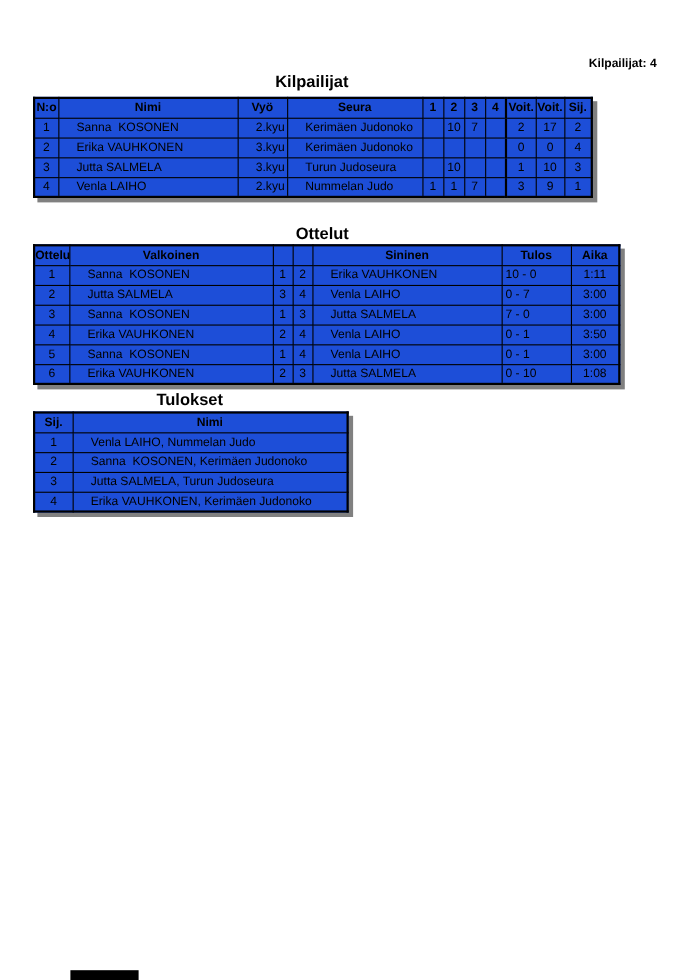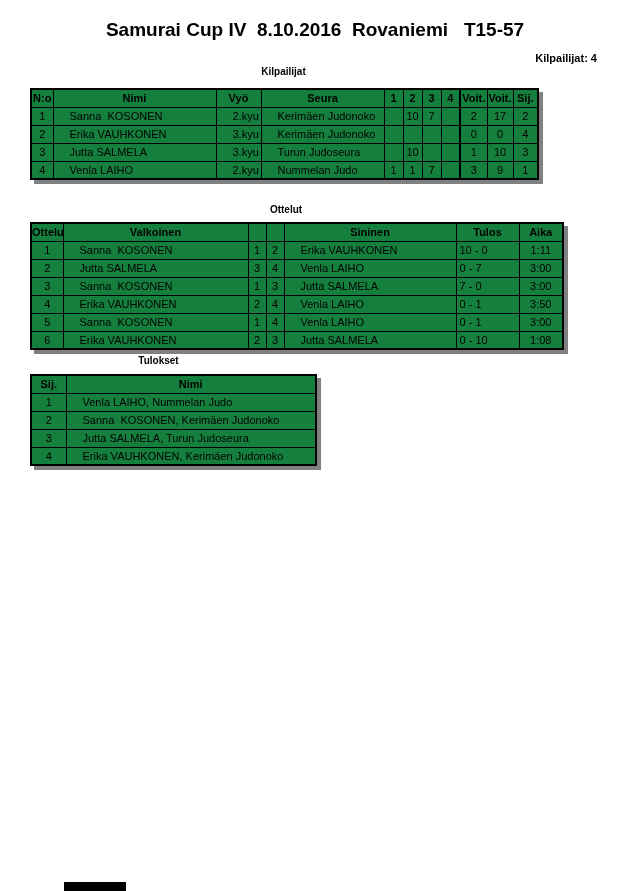--- a/index.html
+++ b/index.html
@@ -13,29 +13,29 @@
 
   .doc-title {
     position:absolute; top:19px; left:0; width:630px;
     text-align:center; font-size:19px; font-weight:bold; white-space:pre;
   }
   .count-label {
     position:absolute; top:52px; right:33px;
     font-size:11px; font-weight:bold;
   }
   .sec-title {
-    position:absolute; font-size:10px; font-weight:bold; text-align:center;
+    position:absolute; font-size:15px; font-weight:bold; text-align:center;
   }
   .sec-title.k { top:66px; left:30px; width:507px; }
-  .sec-title.o { top:204px; left:20px; width:532px; }
-  .sec-title.t { top:355px; left:16px; width:285px; }
+  .sec-title.o { top:204px; left:27px; width:532px; }
+  .sec-title.t { top:355px; left:30px; width:285px; }
 
   table {
     position:absolute; border-collapse:collapse; table-layout:fixed;
-    background:#15803d; border:2px solid #000;
+    background:#1d4ed8; border:2px solid #000;
     box-shadow:4px 4px 0 #808080;
   }
   th, td {
     border:1px solid #000; font-size:11px; height:18px;
     overflow:hidden; white-space:pre; vertical-align:middle;
     padding:0 3px; text-align:center;
   }
   th { font-weight:bold; }
   td.lft, th.lft { text-align:left; padding-left:16px; }
   td.rgt { text-align:left; padding-right:4px; }
@@ -62,21 +62,20 @@
   .footer-mark {
     position:absolute; left:64px; top:882px; width:62px; height:9px;
     background:#000;
   }
 </style>
 </head>
 <body>
 
 <div class="page">
 
-  <div class="doc-title">Samurai Cup IV  8.10.2016  Rovaniemi   T15-57</div>
   <div class="count-label">Kilpailijat: 4</div>
 
   <div class="sec-title k">Kilpailijat</div>
 
   <table id="tbl-k">
     <colgroup>
       <col class="w-no">
         <col class="w-nimi">
         <col class="w-vyo">
         <col class="w-seura">

